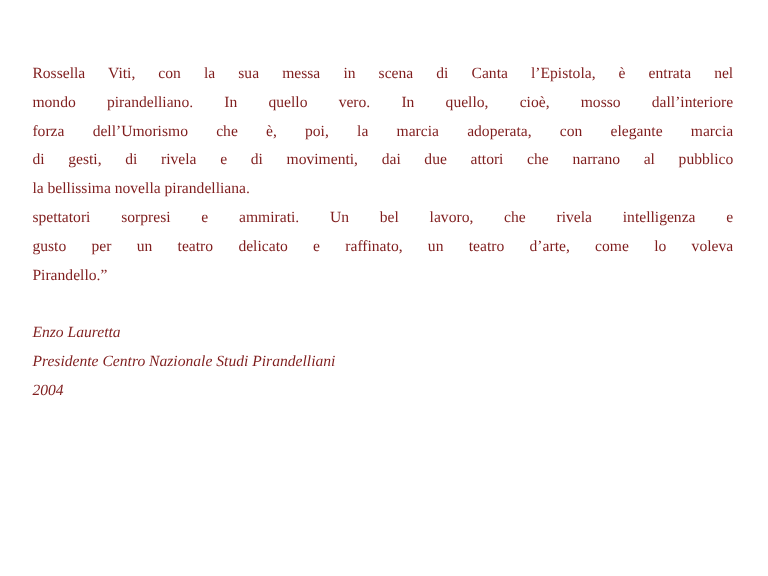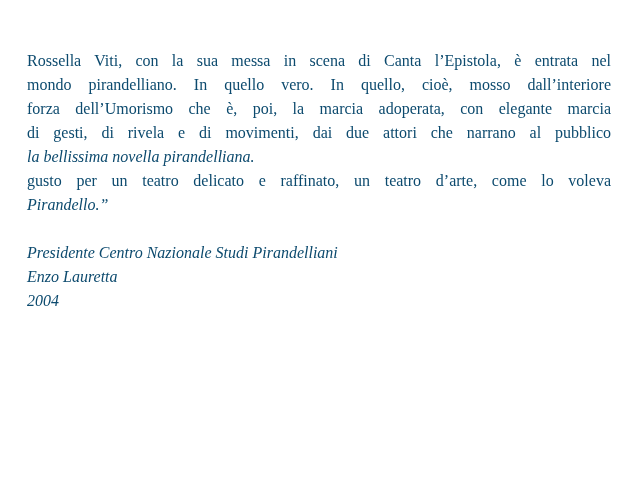--- a/index.html
+++ b/index.html
@@ -13,34 +13,33 @@
     height: 480px;
     background: #ffffff;
     overflow: hidden;
     font-family: "Liberation Serif", serif;
   }
   .text-block {
     position: absolute;
     left: 27px;
     top: 49px;
     width: 584px;
-    font-size: 16px;
+    font-size: 13px;
     line-height: 24px;
-    color: #0c4a6e;
+    color: #7f1d1d;
   }
   .para { margin: 0; padding: 0; }
   .line {
     text-align: justify;
     text-align-last: justify;
     text-justify: inter-word;
   }
   .line.last {
     text-align: left;
     text-align-last: left;
-    font-style: italic;
   }
   .spacer { height: 24px; }
   .signature .line {
     font-style: italic;
     text-align: left;
     text-align-last: left;
   }
 </style>
 </head>
 <body>
@@ -50,26 +49,27 @@
 
     <div class="para">
       <div class="line">Rossella Viti, con la sua messa in scena di Canta l’Epistola, è entrata nel</div>
       <div class="line">mondo pirandelliano. In quello vero. In quello, cioè, mosso dall’interiore</div>
       <div class="line">forza dell’Umorismo che è, poi, la marcia adoperata, con elegante marcia</div>
       <div class="line">di gesti, di rivela e di movimenti, dai due attori che narrano al pubblico</div>
       <div class="line last">la bellissima novella pirandelliana.</div>
     </div>
 
     <div class="para">
+      <div class="line">spettatori sorpresi e ammirati. Un bel lavoro, che rivela intelligenza e</div>
       <div class="line">gusto per un teatro delicato e raffinato, un teatro d’arte, come lo voleva</div>
       <div class="line last">Pirandello.”</div>
     </div>
 
     <div class="spacer"></div>
 
     <div class="signature">
+      <div class="line">Enzo Lauretta</div>
       <div class="line">Presidente Centro Nazionale Studi Pirandelliani</div>
-      <div class="line">Enzo Lauretta</div>
       <div class="line">2004</div>
     </div>
 
   </div>
 </div>
 
 </body></html>

